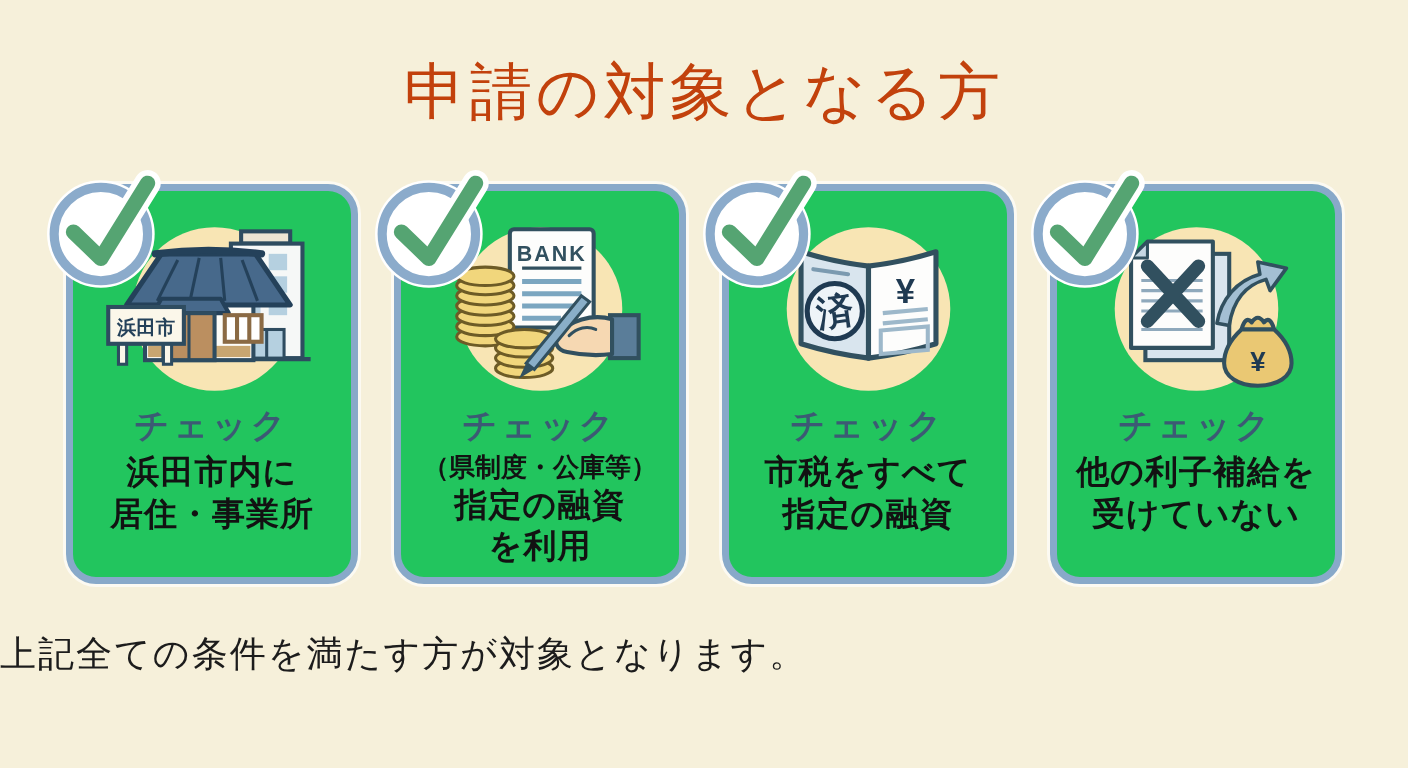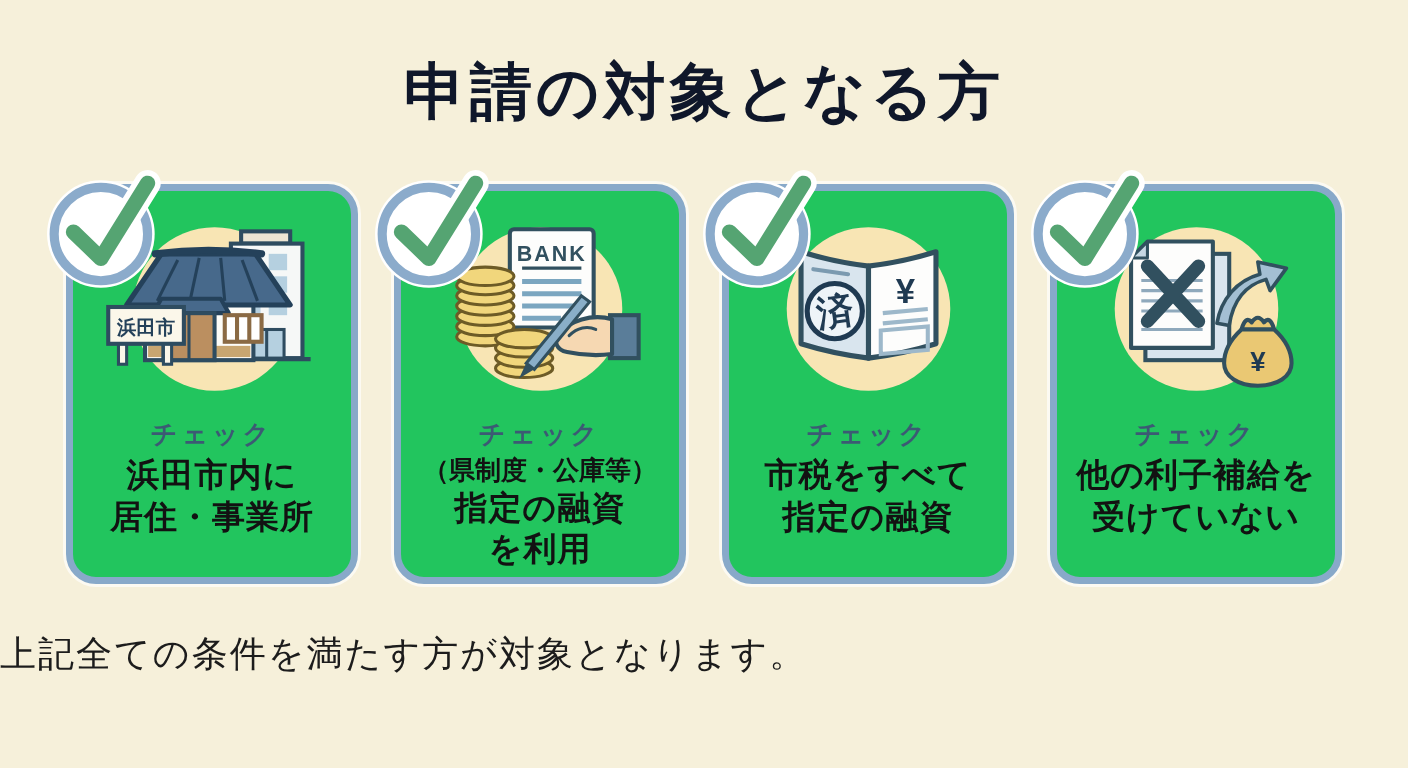--- a/index.html
+++ b/index.html
@@ -7,23 +7,23 @@
     width:1408px;height:768px;
     background:#f6f0da;
     font-family:"Liberation Sans","DejaVu Sans",sans-serif;
     overflow:hidden;
     position:relative;
   }
   .page-title{
     text-align:center;
     margin:50px 0 0 0;
     font-size:62px;
-    font-weight:700;
+    font-weight:400;
     letter-spacing:4px;
-    color:#0f172a;
+    color:#c2410c;
   }
   .cards-row{
     display:flex;
     justify-content:center;
     gap:36px;
     margin-top:50px;
   }
   .card{
     position:relative;
     width:292px;height:400px;
@@ -36,25 +36,25 @@
     box-shadow:0 0 0 3px rgba(255,255,255,.65);
   }
   .check-badge{
     position:absolute;
     top:-26px;left:-30px;
     width:132px;height:132px;
     pointer-events:none;
   }
   .illus{display:block;margin:0 auto;}
   .check-label{
-    font-size:26px;
+    font-size:34px;
     font-weight:700;
     letter-spacing:4px;
     color:#3c5a74;
-    margin-top:18px;
+    margin-top:4px;
   }
   .cond{
     font-size:33px;
     font-weight:700;
     color:#121212;
     line-height:1.26;
     margin-top:2px;
     letter-spacing:1px;
   }
   .cond .cond-line{display:block;}

